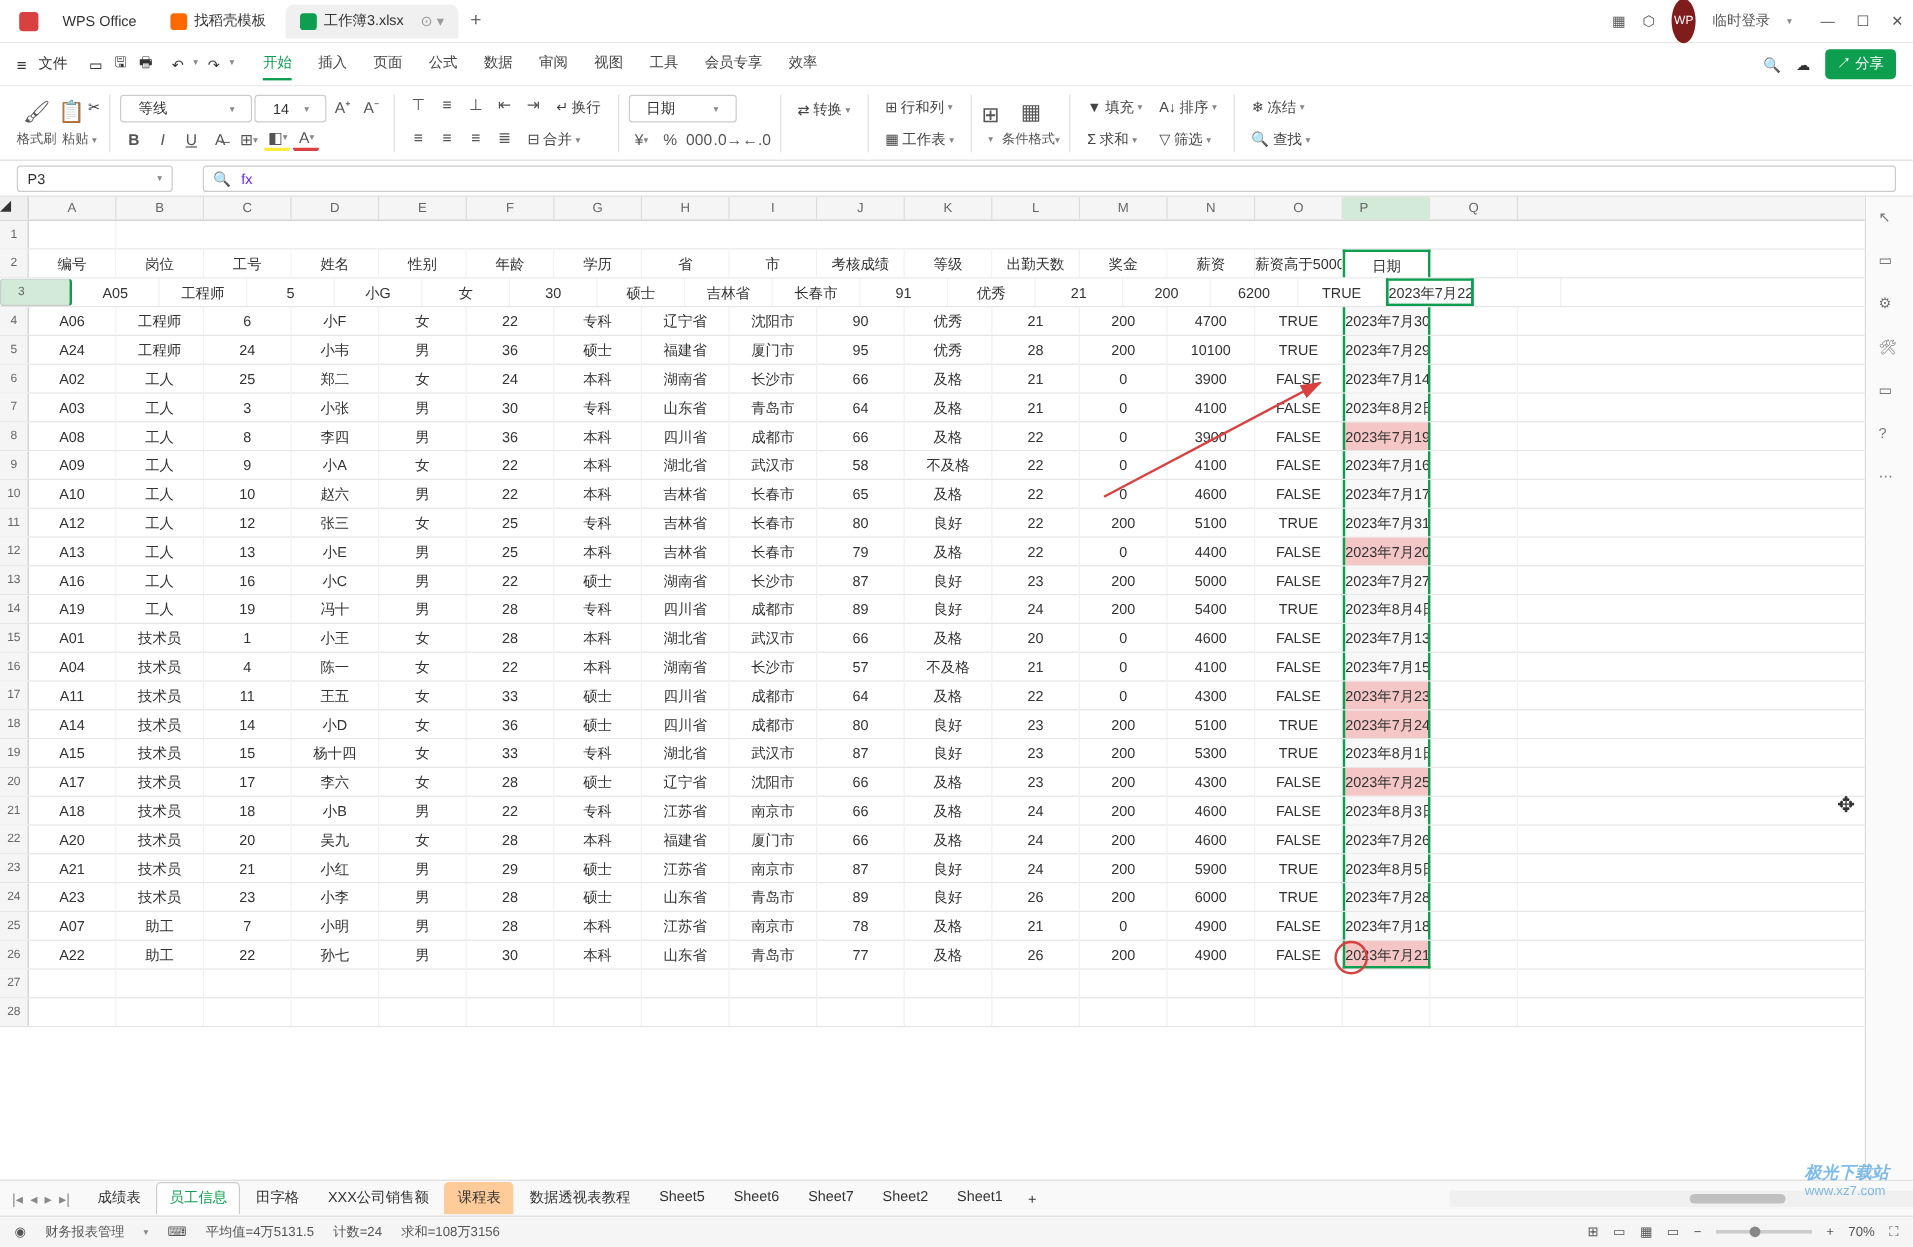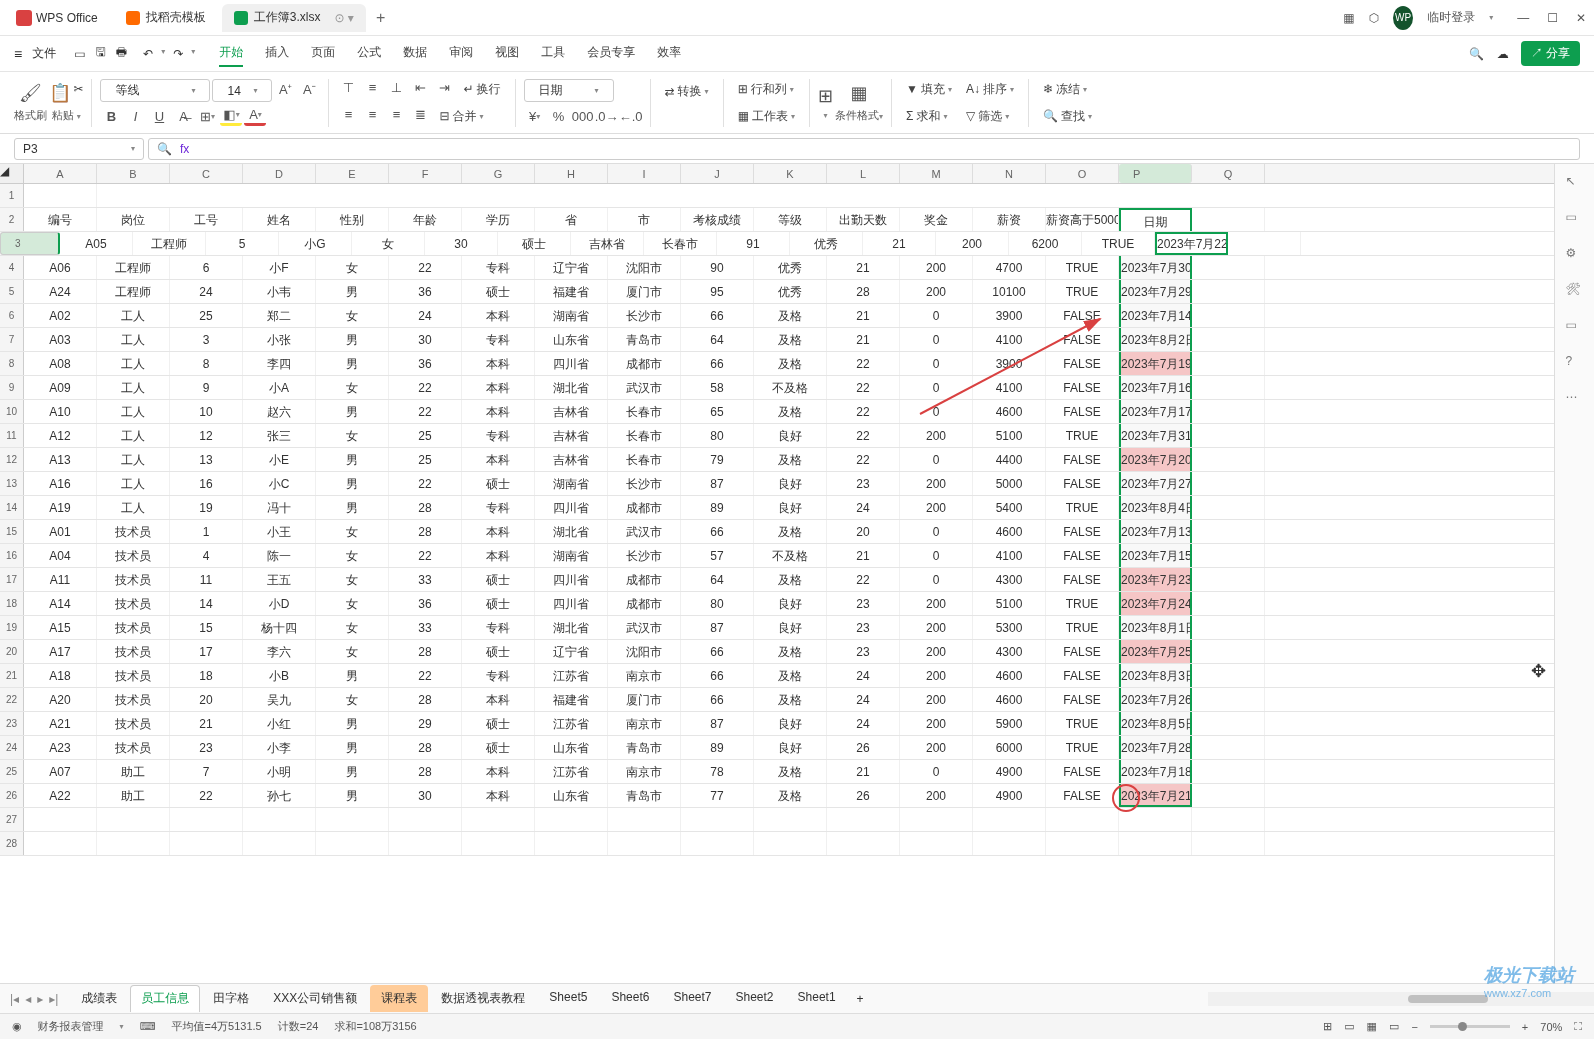--- a/index.html
+++ b/index.html
@@ -1,27 +1,27 @@
 <!DOCTYPE html>
 <html><head>
 <meta charset="utf-8">
 <style>
 *{box-sizing:border-box;margin:0;padding:0;font-family:"Microsoft YaHei",Arial,sans-serif}
 body{background:#fff;font-size:12px;color:#333;overflow:hidden;width:1594px;height:1039px;position:relative}
 .titlebar{height:36px;display:flex;align-items:center;padding:0 8px;background:#fff;border-bottom:1px solid #e5e5e5}
-.app-logo{display:flex;align-items:center;gap:4px;padding:0 8px}
+.app-logo{display:flex;align-items:center;gap:20px;padding:0 8px}
 .wps-icon{width:16px;height:16px;background:#d94141;border-radius:3px;display:inline-block}
 .tab{display:flex;align-items:center;padding:0 12px;height:28px;border-radius:6px 6px 0 0;gap:6px;cursor:pointer}
 .tab.active{background:#f0f0f0}
 .tab-icon{width:14px;height:14px;border-radius:3px;display:inline-block}
 .tab-icon.orange{background:#ff6a00}
 .tab-icon.green{background:#0d9e4f}
 .add-tab{padding:0 10px;color:#666;font-size:16px}
 .title-right{margin-left:auto;display:flex;align-items:center;gap:14px;color:#555}
-.avatar{width:20px;height:24px;border-radius:50%;background:#14532d;display:flex;align-items:center;justify-content:center;color:#fff;font-size:10px}
+.avatar{width:20px;height:37px;border-radius:50%;background:#7f1d1d;display:flex;align-items:center;justify-content:center;color:#fff;font-size:10px}
 .win-btns{display:flex;gap:18px;margin-left:10px}
 .menubar{height:36px;display:flex;align-items:center;padding:0 14px;gap:4px;border-bottom:1px solid #e5e5e5}
 .menu-left{display:flex;align-items:center;gap:10px}
 .hamburger{font-size:14px}
 .file-btn{font-weight:500}
 .undo-redo{display:flex;gap:8px;margin-left:6px}
 .menus{display:flex;gap:22px;margin-left:20px}
 .menu-item{cursor:pointer;padding:4px 0;color:#444}
 .menu-item.active{color:#0d9e4f;border-bottom:2px solid #0d9e4f;font-weight:500}
 .menu-right{margin-left:auto;display:flex;align-items:center;gap:12px}
@@ -29,21 +29,21 @@
 .ribbon{height:62px;background:#fff;border-bottom:1px solid #ddd;display:flex;align-items:center;padding:0 14px;gap:2px}
 .rg-col{display:flex;flex-direction:column;gap:4px;align-items:center}
 .rg-label{font-size:11px;color:#555}
 .rg-icon{font-size:18px;color:#555}
 .rg-sep{width:1px;height:48px;background:#e0e0e0;margin:0 6px}
 .sel{border:1px solid #ccc;border-radius:3px;padding:2px 14px;font-size:12px;min-width:60px;display:flex;align-items:center;justify-content:space-between;background:#fff}
 .btn-row{display:flex;gap:2px}
 .mini-btn{width:22px;height:20px;display:flex;align-items:center;justify-content:center;border-radius:3px;cursor:pointer;color:#555;font-size:13px}
 .toolbar-btn{display:flex;align-items:center;gap:3px;padding:3px 6px;cursor:pointer;font-size:12px;color:#444;border-radius:3px}
 .dd{font-size:8px;color:#888}
-.formula-bar{height:30px;display:flex;align-items:center;border-bottom:1px solid #ddd;padding:0 14px;gap:4px}
+.formula-bar{height:30px;display:flex;align-items:center;border-bottom:1px solid #ddd;padding:0 14px;gap:25px}
 .name-box{width:130px;border:1px solid #ccc;border-radius:3px;padding:3px 8px;display:flex;justify-content:space-between;align-items:center}
 .fx-area{flex:1;display:flex;align-items:center;gap:8px;border:1px solid #ccc;border-radius:3px;padding:3px 8px}
 .fx-icon{color:#6d28d9}
 .sheet-area{display:flex;height:calc(100% - 36px - 36px - 62px - 30px - 30px - 26px)}
 .grid-wrap{flex:1;overflow:hidden;position:relative}
 .col-headers{display:flex;height:20px;background:#f5f5f5;border-bottom:1px solid #ccc}
 .corner{width:24px;border-right:1px solid #ccc;background:#f0f0f0}
 .col-h{flex:0 0 73px;text-align:center;border-right:1px solid #ddd;font-size:11px;color:#666;line-height:20px}
 .col-h.sel{background:#d4ead9;border-bottom:2px solid #0d9e4f;border:none;border-right:1px solid #ddd}
 .rows{}
@@ -894,17 +894,17 @@
     <div class="zoom-slider">
         <div class="zoom-thumb"></div>
       </div>
     <span>+</span>
     <span>70%</span>
     <span>⛶</span>
   </div>
 </div>
 
 <div class="watermark">
-  <div style="font-size:18px;font-weight:bold;font-style:italic">极光下载站</div>
+  <div style="font-size:14px;font-weight:bold;font-style:italic">极光下载站</div>
   <div>www.xz7.com</div>
 </div>
 
 <div style="position:absolute;right:48px;top:660px;font-size:18px">✥</div>
 
 </body></html>

